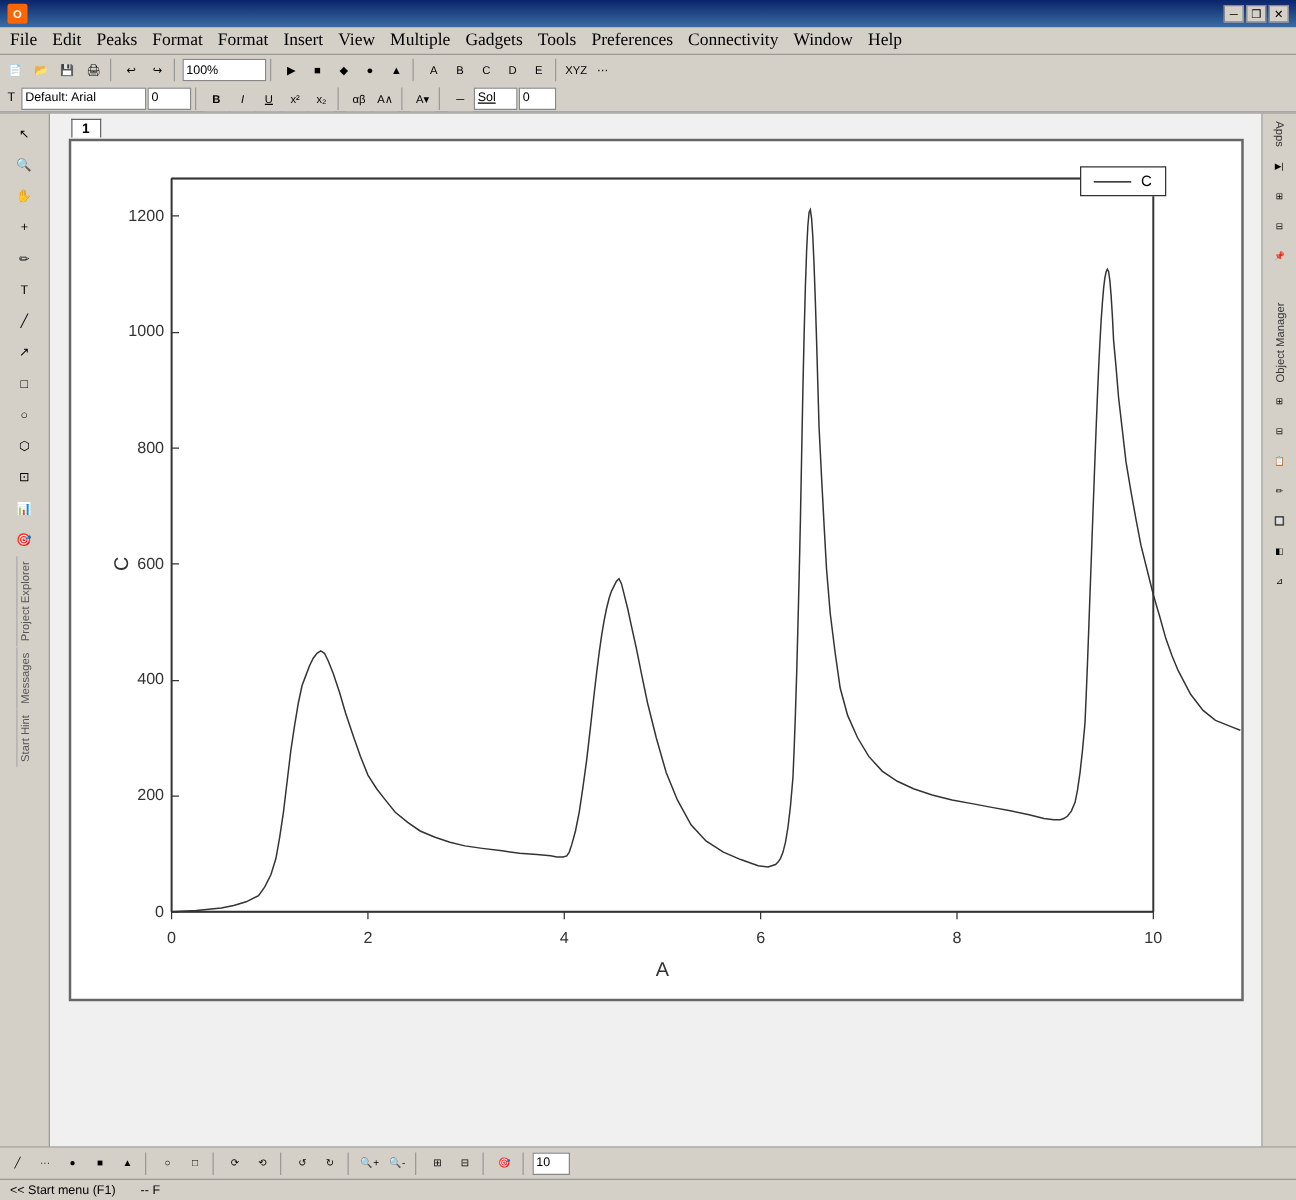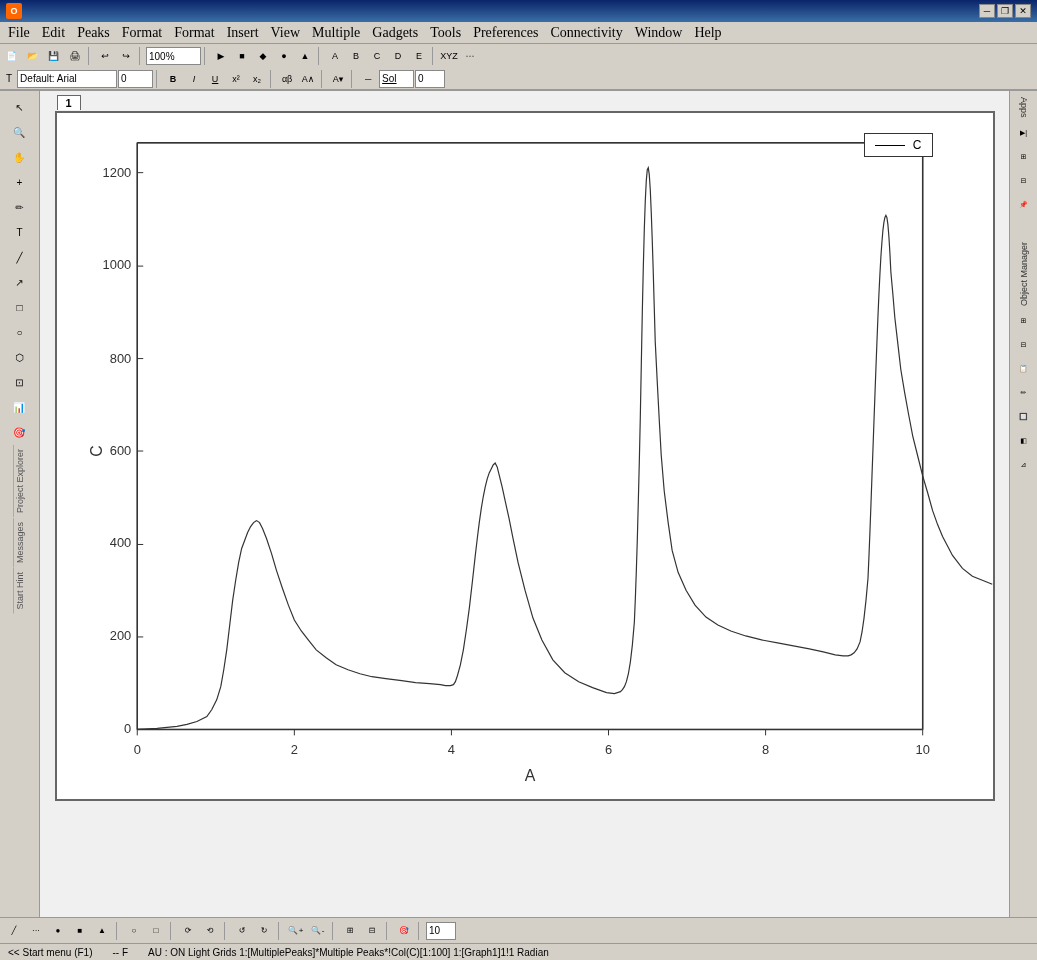--- a/index.html
+++ b/index.html
@@ -236,21 +236,21 @@
   <div class="toolbar-row">
 
     <div class="tb-btn">📄</div>
     <div class="tb-btn">📂</div>
     <div class="tb-btn">💾</div>
     <div class="tb-btn">🖨</div>
     <div class="tb-sep"></div>
     <div class="tb-btn">↩</div>
     <div class="tb-btn">↪</div>
     <div class="tb-sep"></div>
-    <input class="tb-input" style="width: 55px;" value="100%">
+    <input class="tb-input" style="width: 67px;" value="100%">
     <div class="tb-sep"></div>
     <div class="tb-btn">▶</div>
     <div class="tb-btn">■</div>
     <div class="tb-btn">◆</div>
     <div class="tb-btn">●</div>
     <div class="tb-btn">▲</div>
     <div class="tb-sep"></div>
     <div class="tb-btn">A</div>
     <div class="tb-btn">B</div>
     <div class="tb-btn">C</div>
@@ -461,14 +461,13 @@
   <div class="tb-btn" style="font-size:8px;">⊟</div>
   <div class="tb-sep"></div>
   <div class="tb-btn" style="font-size:8px;">🎯</div>
   <div class="tb-sep"></div>
   <input class="tb-input" style="width: 30px;" value="10">
 </div>
 
 <div class="status-bar">
   <span>&lt;&lt; Start menu (F1)</span>
   <span>-- F</span>
-  <span>AU : ON  Light Grids  1:[MultiplePeaks]*Multiple Peaks*!Col(C)[1:100]  1:[Graph1]1!1  Radian</span>
 </div>
 
 </body></html>

